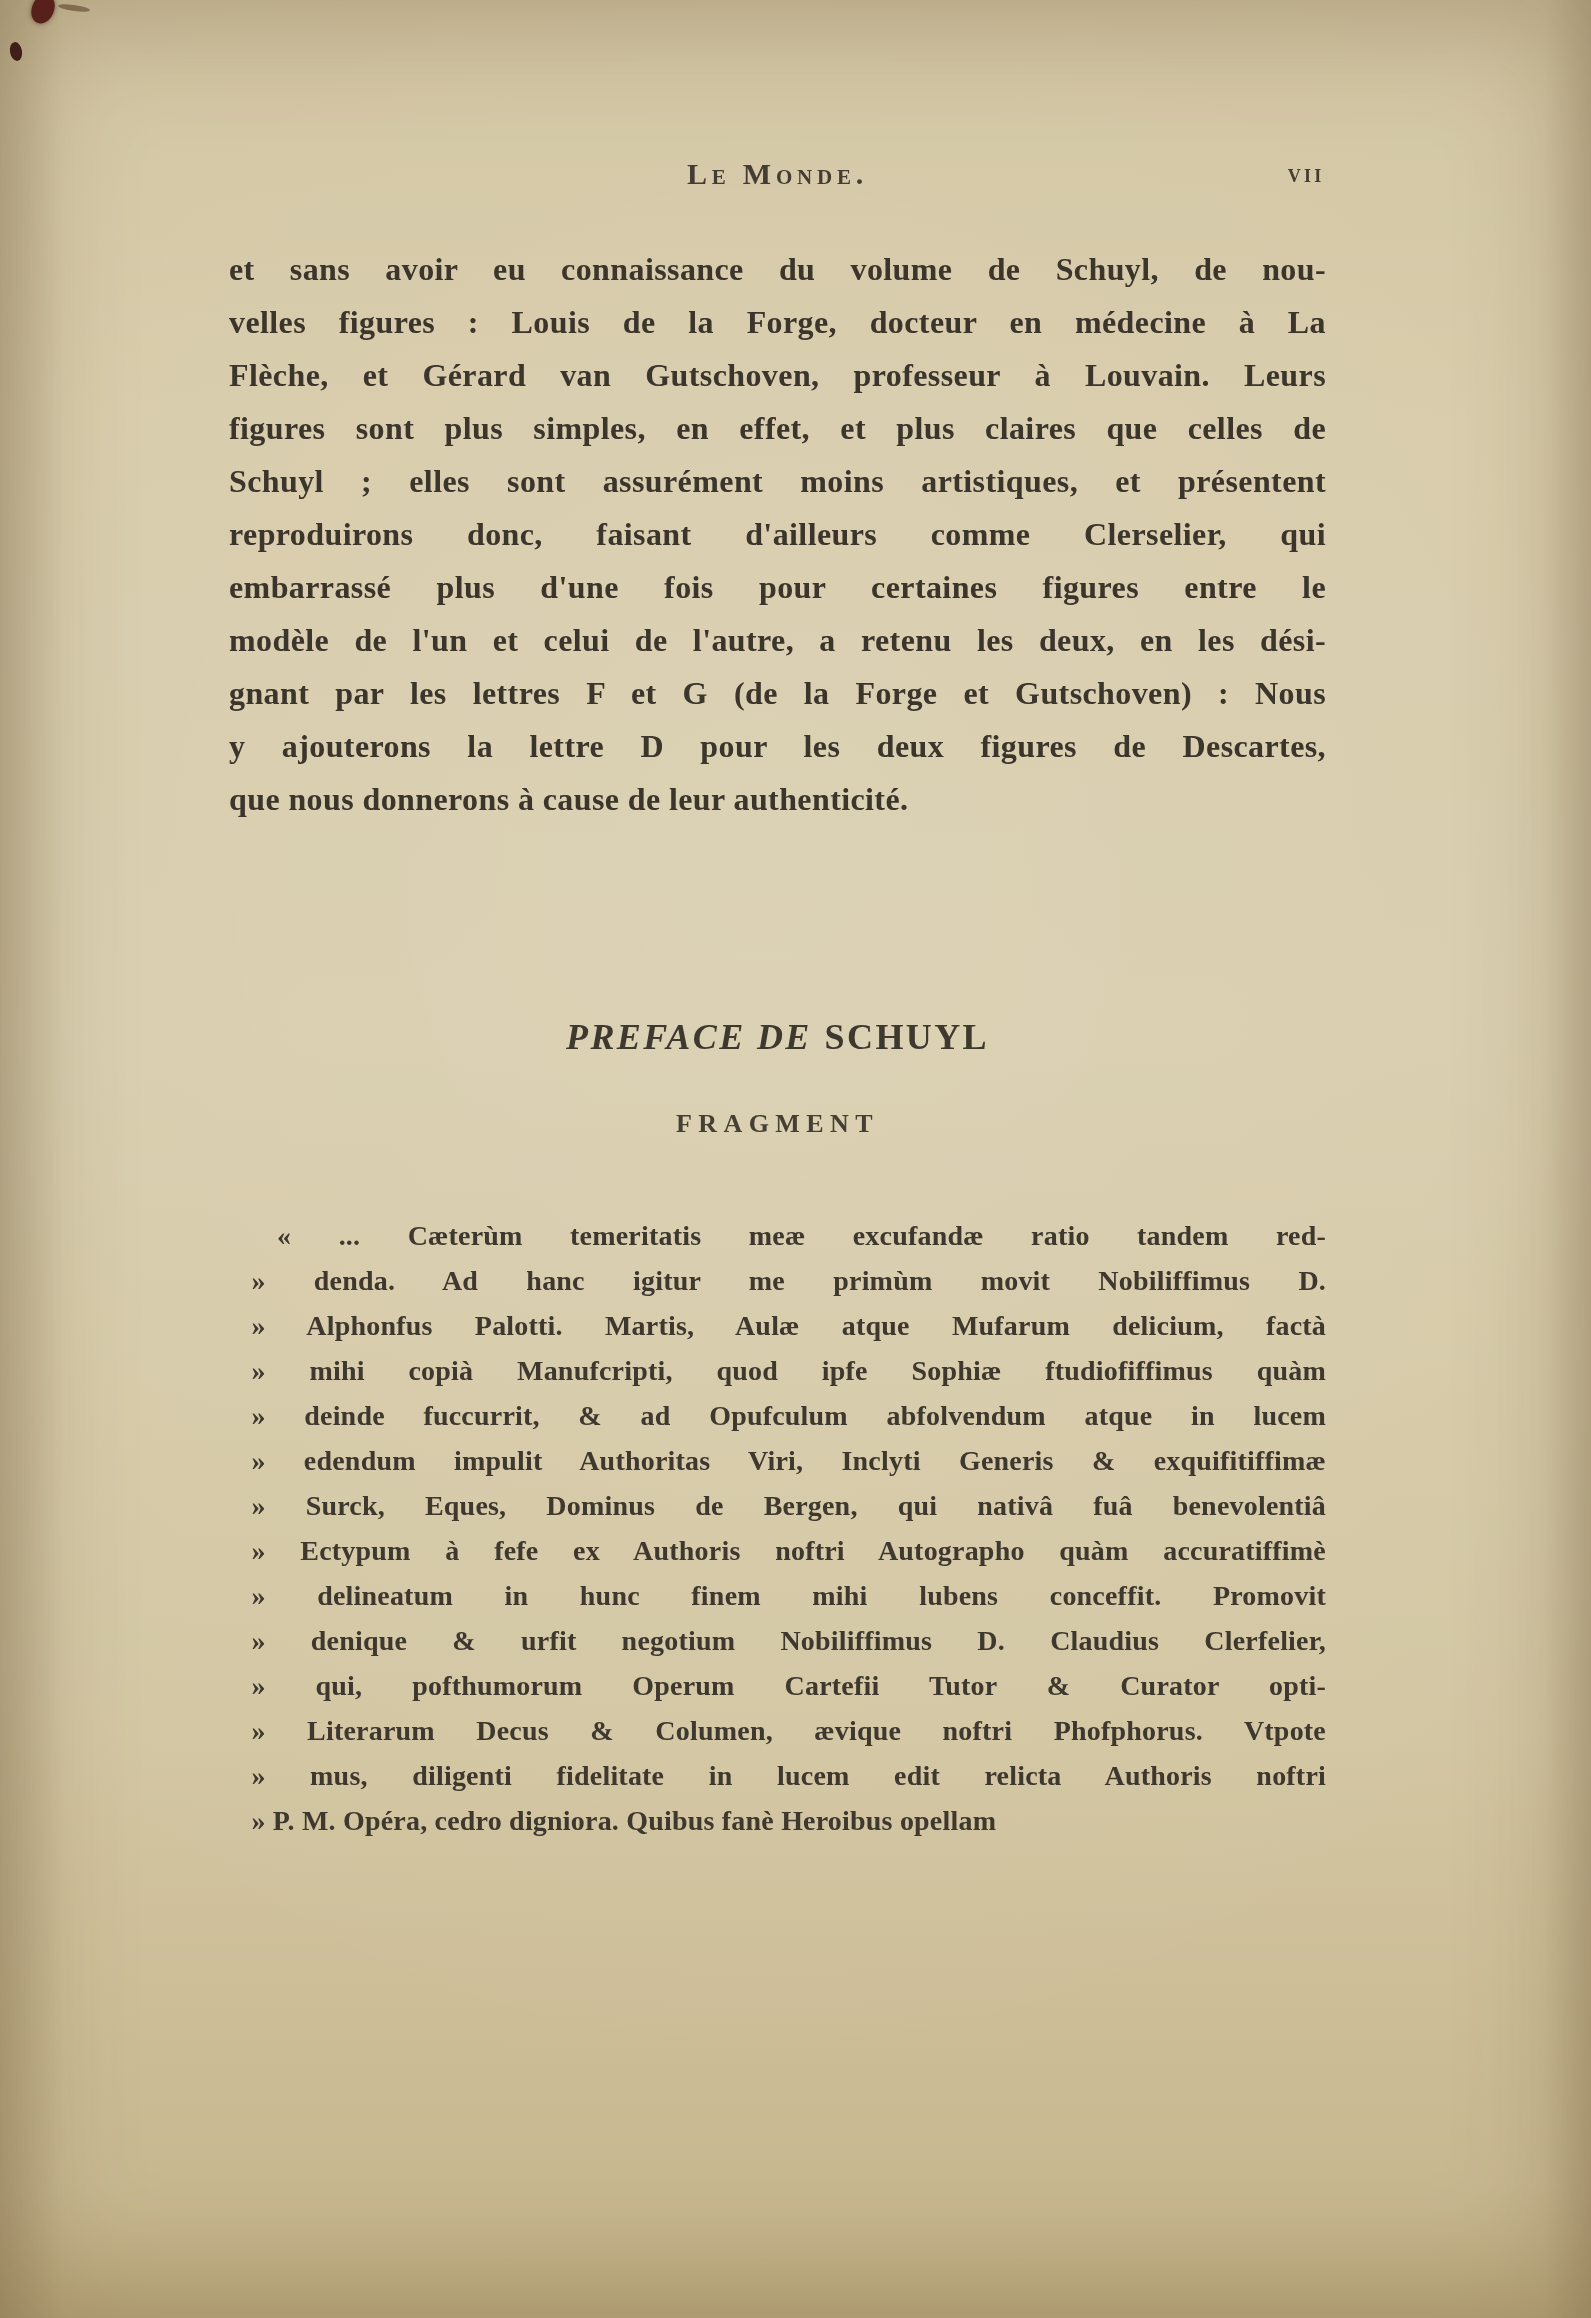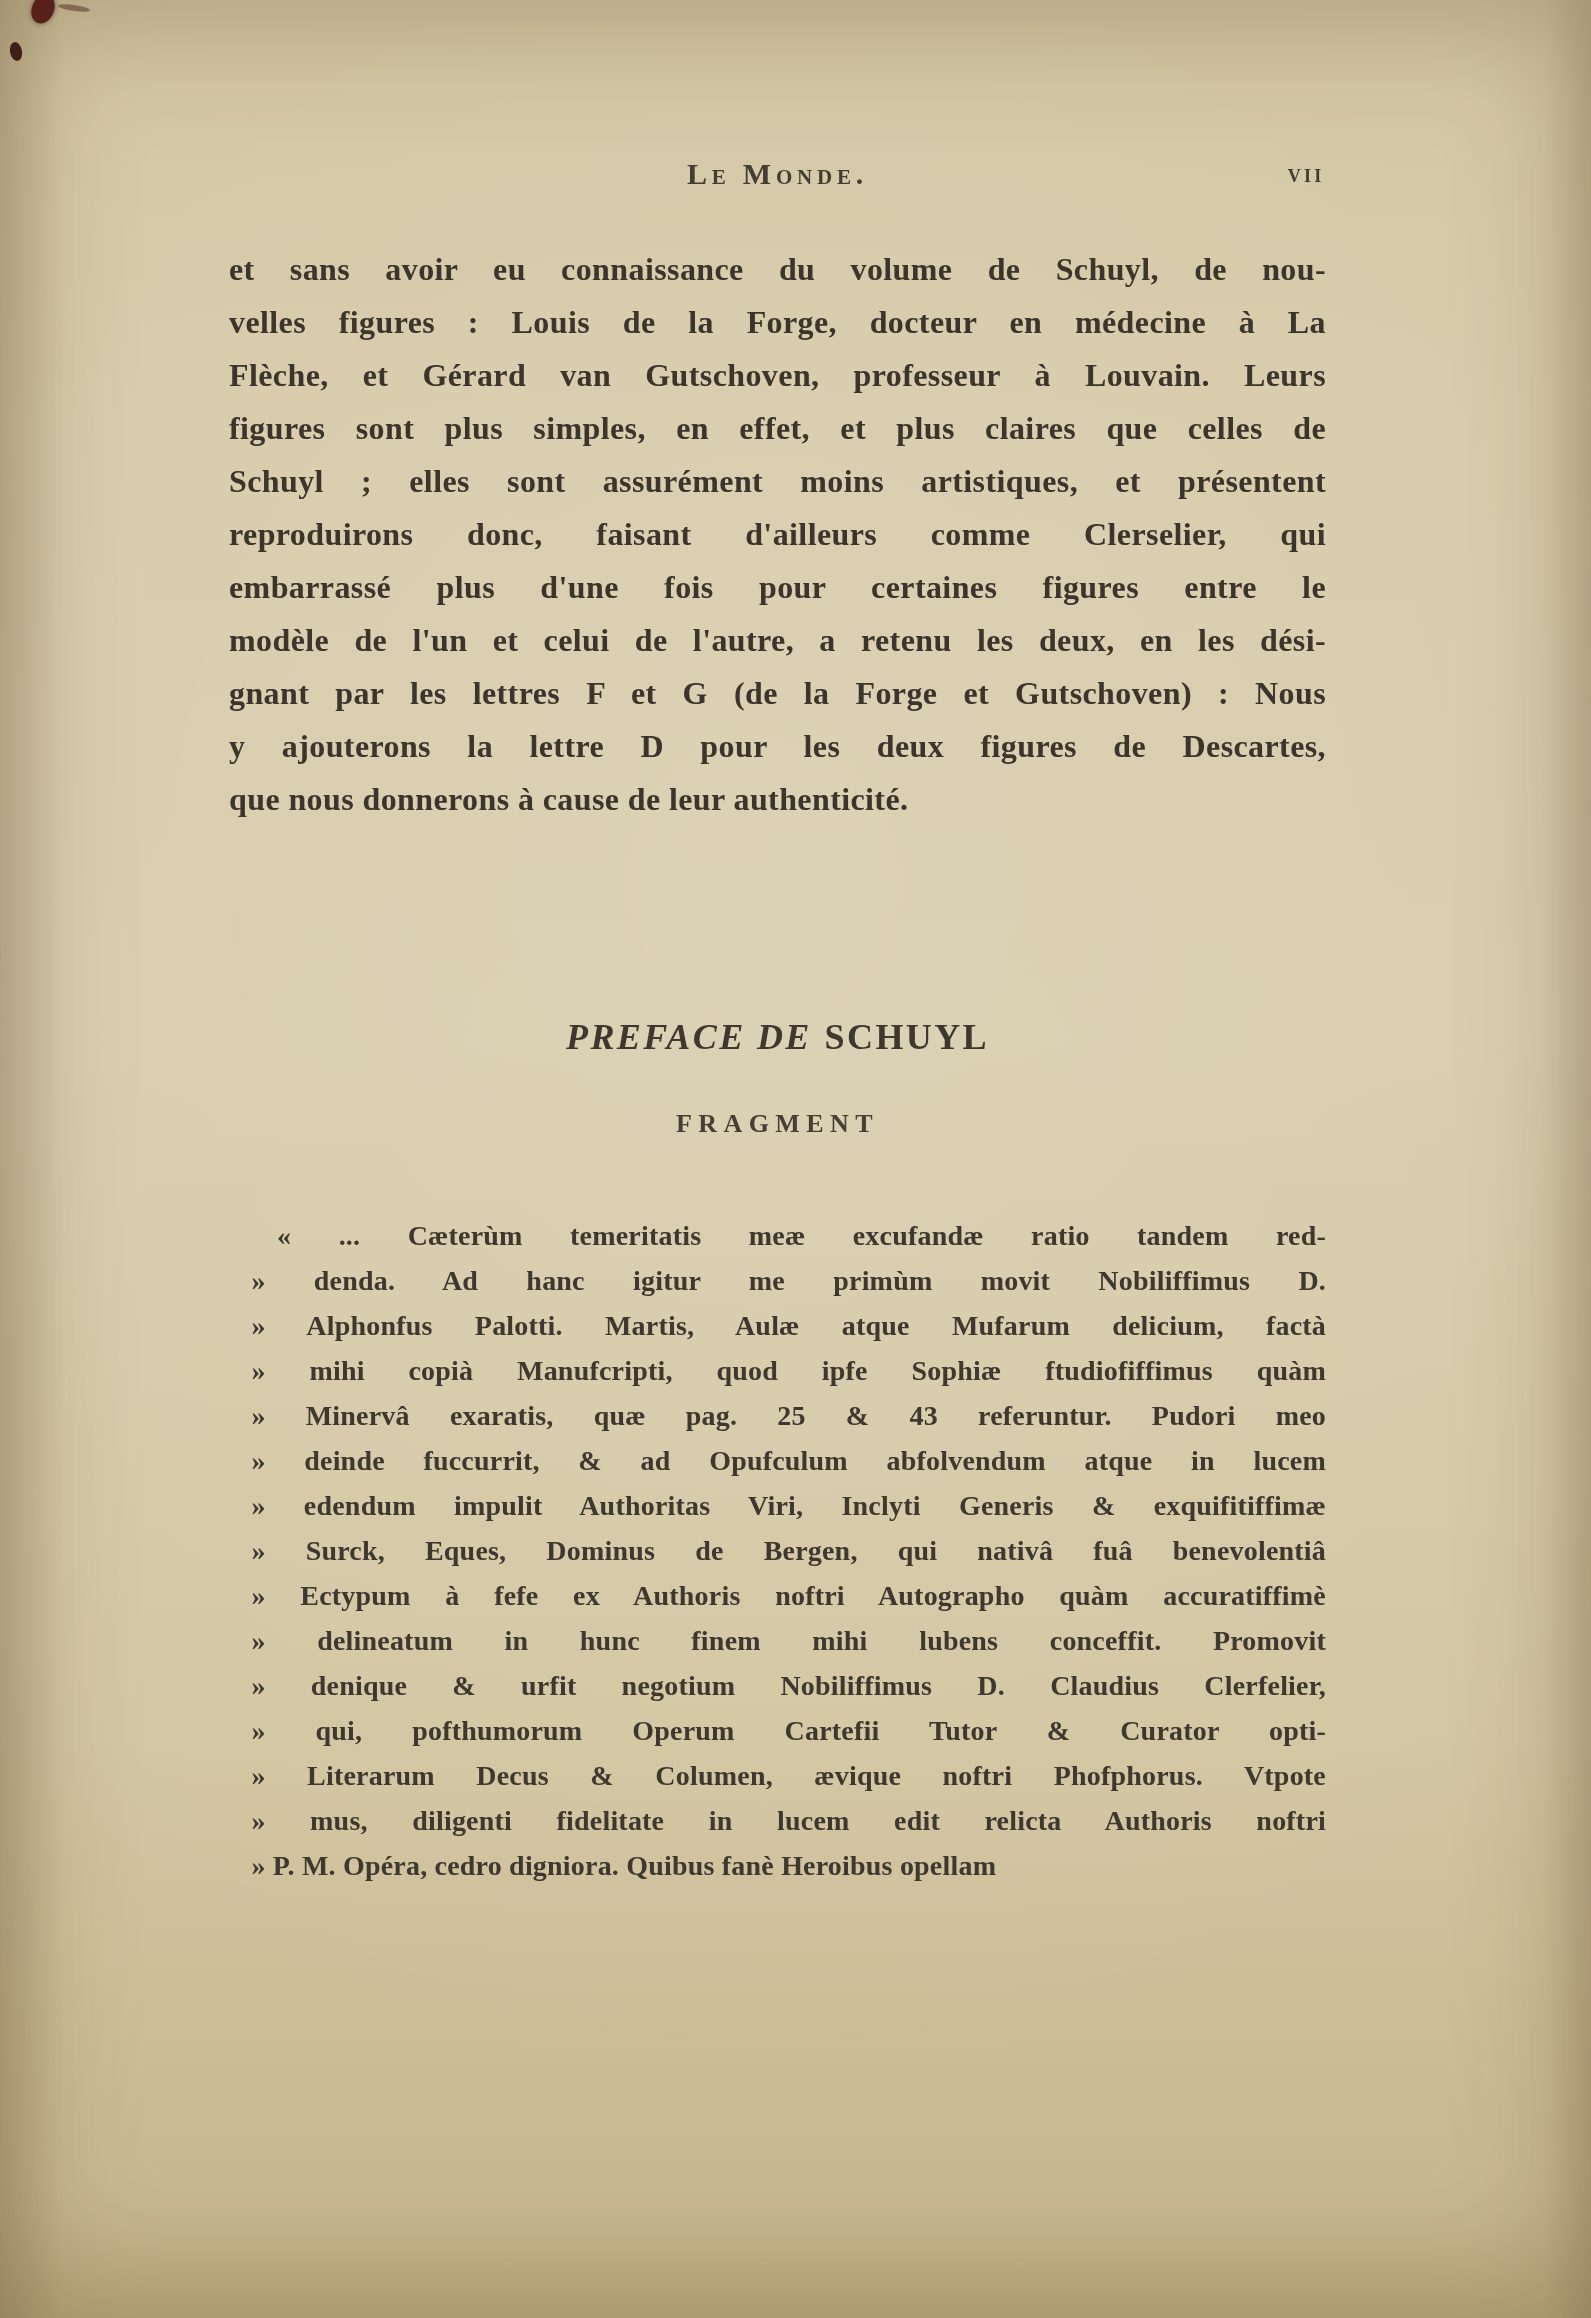--- a/index.html
+++ b/index.html
@@ -100,21 +100,20 @@
       <span class="it">PREFACE DE</span><span>SCHUYL</span>
     </div>
 
     <div class="fragment">FRAGMENT</div>
 
     <div class="latin">
       <div class="lline first jline">« ... Cæterùm temeritatis meæ excufandæ ratio tandem red-</div>
       <div class="lline jline">» denda. Ad hanc igitur me primùm movit Nobiliffimus D.</div>
       <div class="lline jline">» Alphonfus Palotti. Martis, Aulæ atque Mufarum delicium, factà</div>
       <div class="lline jline">» mihi copià Manufcripti, quod ipfe Sophiæ ftudiofiffimus quàm</div>
-      <div class="lline jline">» Minervâ exaratis, quæ pag. 25 &amp; 43 referuntur. Pudori meo</div>
       <div class="lline jline">» deinde fuccurrit, &amp; ad Opufculum abfolvendum atque in lucem</div>
       <div class="lline jline">» edendum impulit Authoritas Viri, Inclyti Generis &amp; exquifitiffimæ</div>
       <div class="lline jline">» Surck, Eques, Dominus de Bergen, qui nativâ fuâ benevolentiâ</div>
       <div class="lline jline">» Ectypum à fefe ex Authoris noftri Autographo quàm accuratiffimè</div>
       <div class="lline jline">» delineatum in hunc finem mihi lubens conceffit. Promovit</div>
       <div class="lline jline">» denique &amp; urfit negotium Nobiliffimus D. Claudius Clerfelier,</div>
       <div class="lline jline">» qui, pofthumorum Operum Cartefii Tutor &amp; Curator opti-</div>
       <div class="lline jline">» Literarum Decus &amp; Columen, ævique noftri Phofphorus. Vtpote</div>
       <div class="lline jline">» mus, diligenti fidelitate in lucem edit relicta Authoris noftri</div>
       <div class="lline jline last">» P. M. Opéra, cedro digniora. Quibus fanè Heroibus opellam</div>

